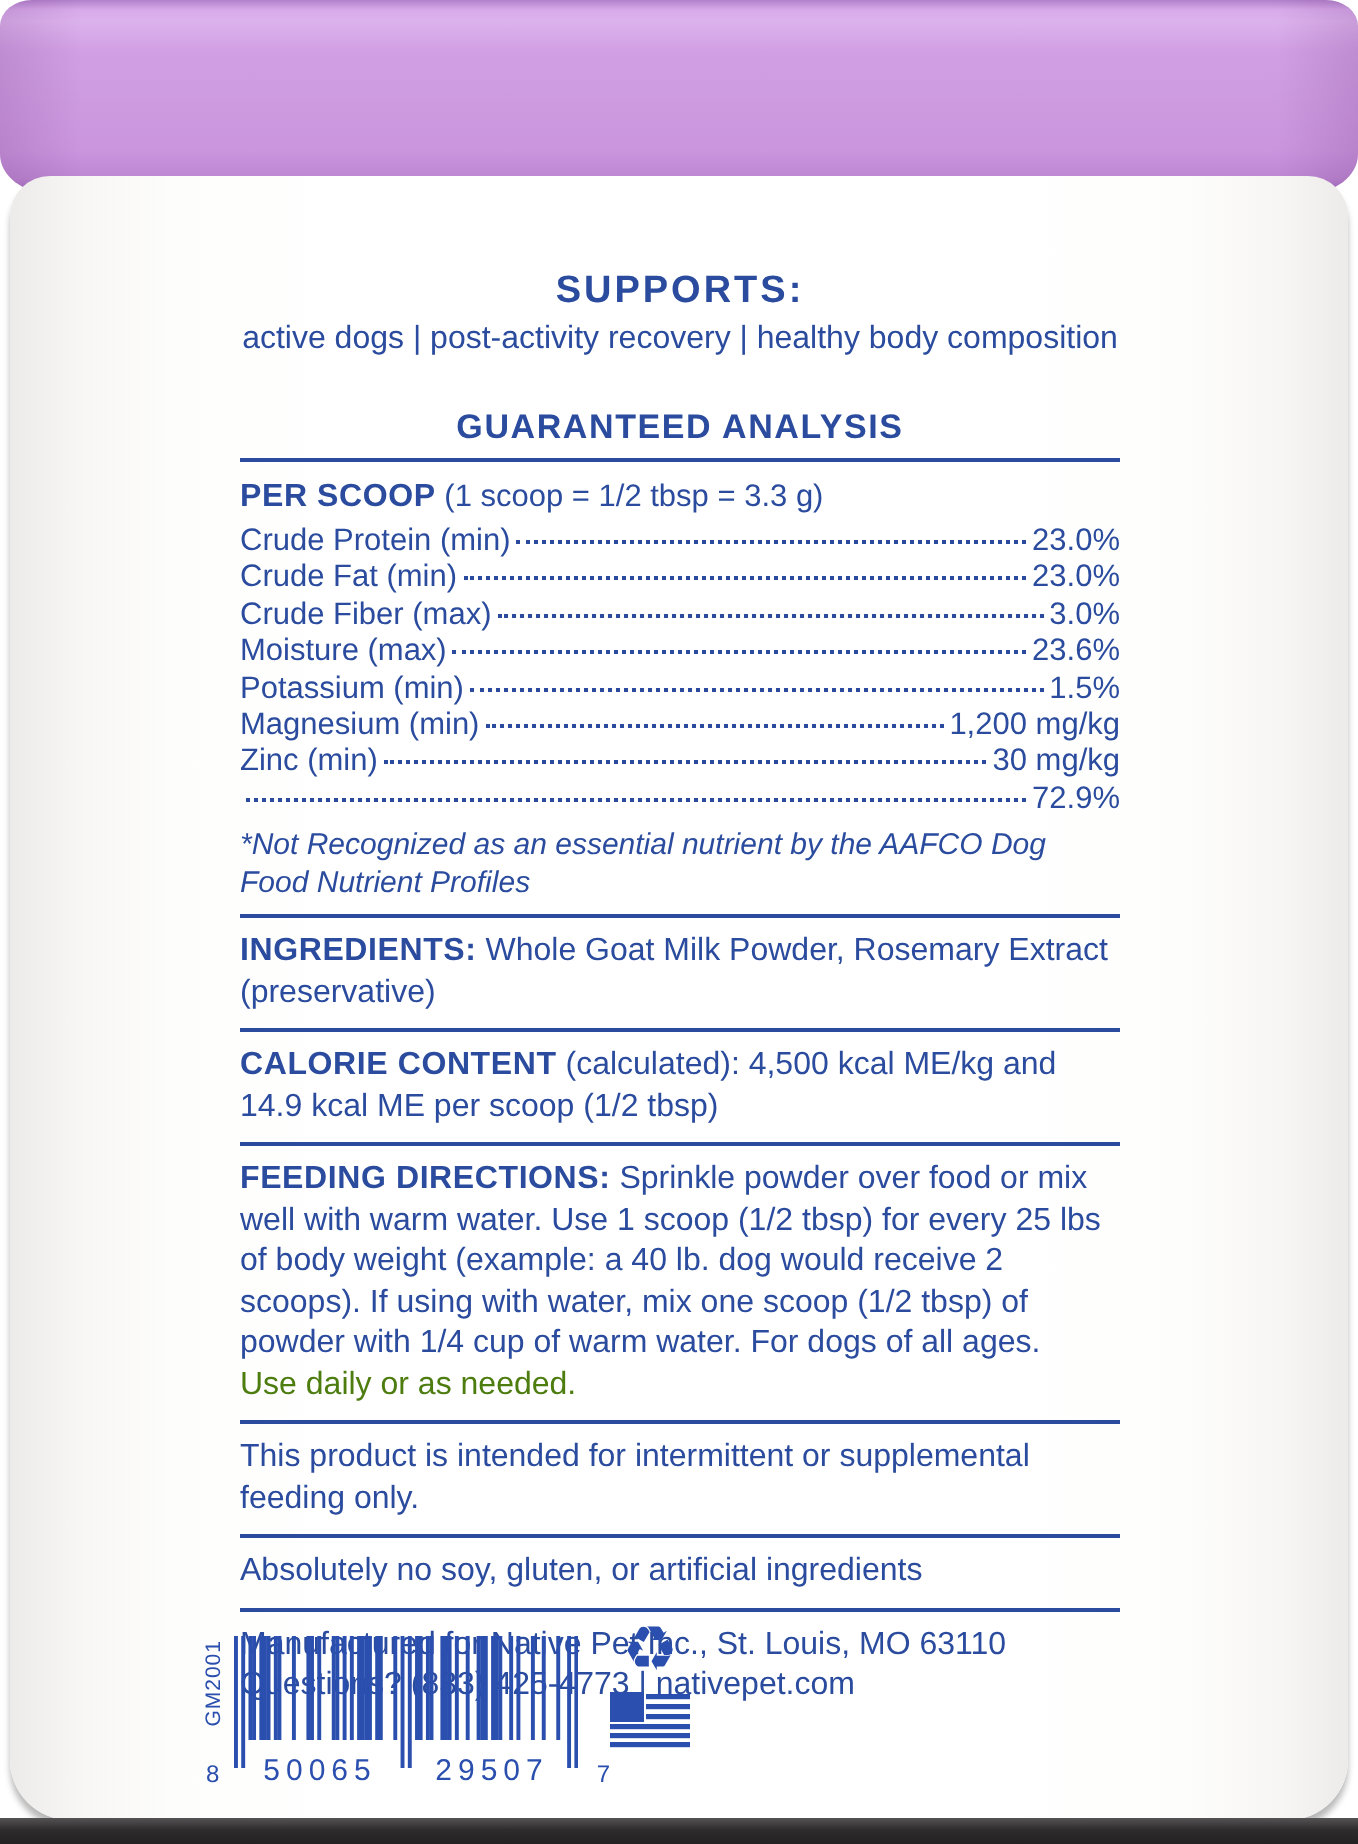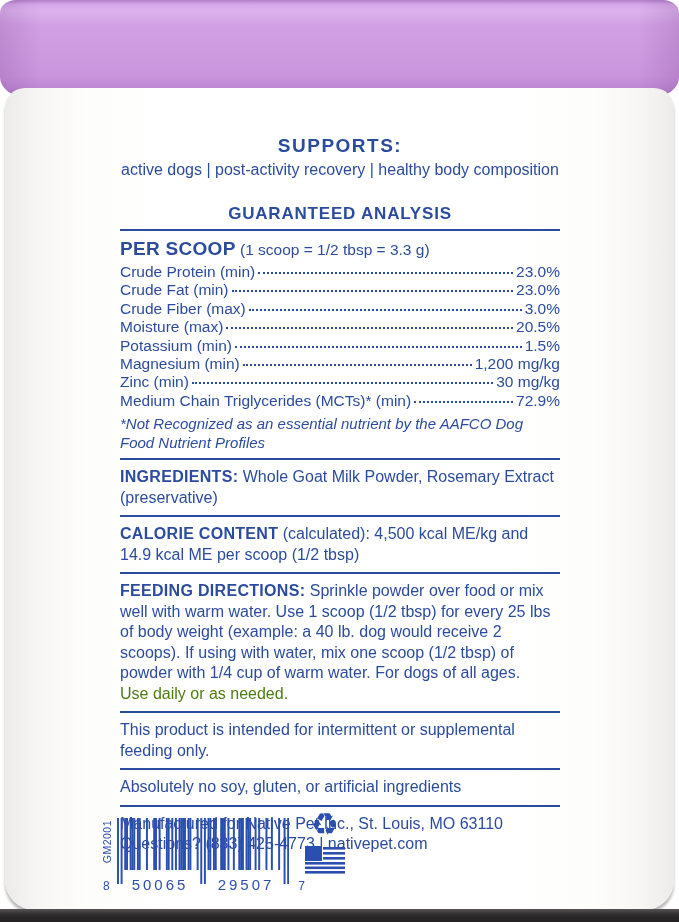--- a/index.html
+++ b/index.html
@@ -37,21 +37,21 @@
     position:absolute;left:120px;width:440px;top:136px;
     color:#2b4c9e;font-size:16px;line-height:20.5px;
   }
   .h-supports{
     text-align:center;font-size:19px;font-weight:bold;letter-spacing:1.5px;margin:0 0 3px 0;
   }
   .supports-items{text-align:center;font-size:16px;margin:0 0 24px 0;}
   .h-ga{text-align:center;font-size:17px;font-weight:bold;letter-spacing:.8px;margin:0 0 4px 0;}
   .rule{border:0;border-top:2px solid #2b4c9e;margin:0;}
   .per-scoop{margin:8px 0 3px 0;font-size:15.5px;}
-  .per-scoop b{font-size:19px;letter-spacing:.3px;margin-top:27px;}
+  .per-scoop b{font-size:16px;letter-spacing:.3px;margin-top:27px;}
   .ga-table{margin:0 0 4px 0;}
   .ga-row{display:flex;align-items:baseline;font-size:15.5px;line-height:18.4px;}
   .ga-dots{flex:1;border-bottom:2px dotted #2b4c9e;margin:0 3px;transform:translateY(-3px);min-width:12px;}
   .ga-val{white-space:nowrap;}
   .footnote{font-style:italic;font-size:15px;line-height:19px;margin:2px 0 6px 0;}
   .sect{margin:7px 0 7px 0;}
   .sect b{letter-spacing:.3px;}
   .highlight{display:block;color:#4d7c0f;}
   .addr{margin:7px 0 0 0;}
   
@@ -106,39 +106,38 @@
           <span class="ga-val">23.0%</span>
         </div>
         <div class="ga-row">
           <span class="ga-name">Crude Fiber (max)</span>
           <span class="ga-dots"></span>
           <span class="ga-val">3.0%</span>
         </div>
         <div class="ga-row">
           <span class="ga-name">Moisture (max)</span>
           <span class="ga-dots"></span>
-          <span class="ga-val">20.5%</span>
+          <span class="ga-val">23.6%</span>
         </div>
         <div class="ga-row">
           <span class="ga-name">Potassium (min)</span>
           <span class="ga-dots"></span>
           <span class="ga-val">1.5%</span>
         </div>
         <div class="ga-row">
           <span class="ga-name">Magnesium (min)</span>
           <span class="ga-dots"></span>
           <span class="ga-val">1,200 mg/kg</span>
         </div>
         <div class="ga-row">
           <span class="ga-name">Zinc (min)</span>
           <span class="ga-dots"></span>
           <span class="ga-val">30 mg/kg</span>
         </div>
         <div class="ga-row">
-          <span class="ga-name">Medium Chain Triglycerides (MCTs)* (min)</span>
           <span class="ga-dots"></span>
           <span class="ga-val">72.9%</span>
         </div>
       </div>
 
     <div class="footnote">*Not Recognized as an essential nutrient by the AAFCO Dog Food Nutrient Profiles</div>
     <hr class="rule">
 
     <div class="sect">
       <b>INGREDIENTS:</b>

